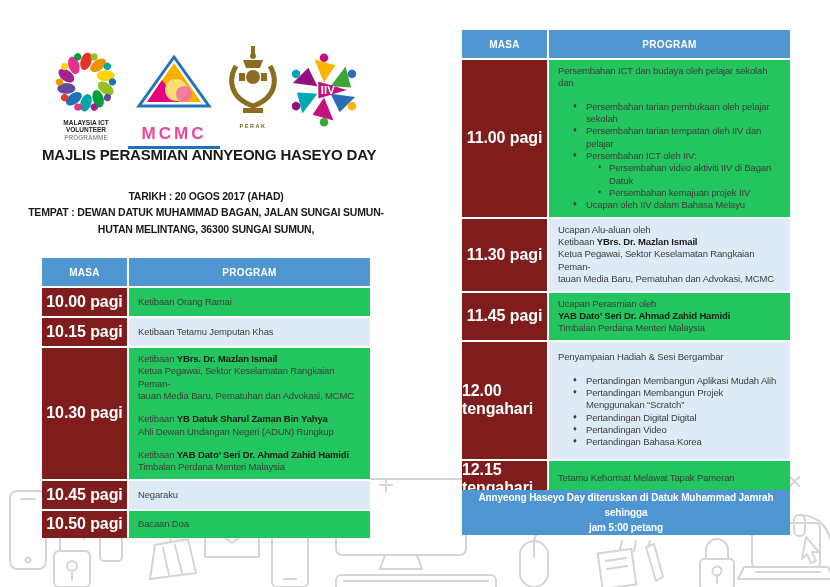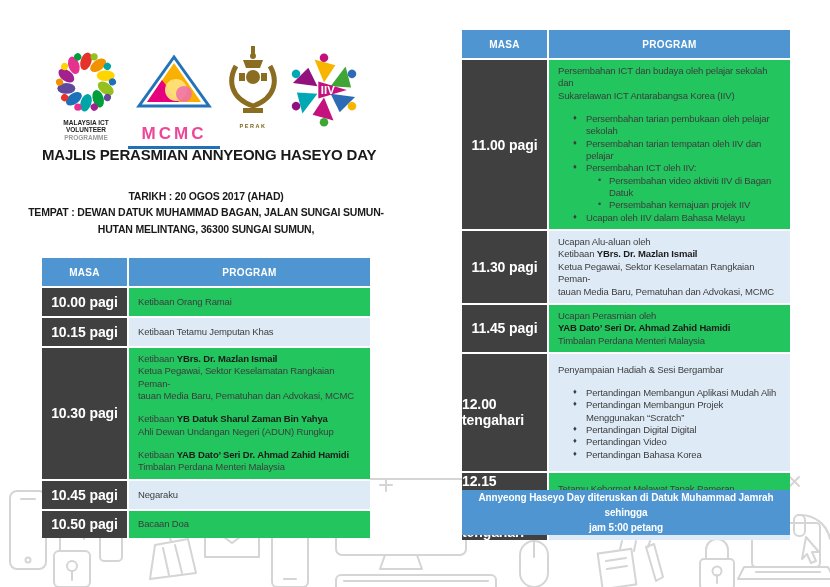--- a/index.html
+++ b/index.html
@@ -28,21 +28,21 @@
          font-weight:700;color:#1a1a1a;line-height:1.55;letter-spacing:-0.2px;}
   .venue div{white-space:nowrap;}
   
   .table{background:#ffffff;}
   .table.lt{position:absolute;top:258px;left:0;width:328px;}
   .table.rt{position:absolute;top:30px;left:0;width:328px;}
   .t-row{display:flex;column-gap:2px;margin-top:2px;}
   .t-row:first-child{margin-top:0;}
   .cell{box-sizing:border-box;}
   .cell.masa{width:85px;flex:none;display:flex;align-items:center;justify-content:center;
-             background:#404040;color:#fff;font-weight:700;font-size:14px;letter-spacing:-0.1px;}
+             background:#7f1d1d;color:#fff;font-weight:700;font-size:16px;letter-spacing:-0.1px;}
   .cell.prog{flex:1;display:flex;flex-direction:column;justify-content:center;
              padding:5px 9px;font-size:9.5px;color:#3d3d3d;line-height:1.3;letter-spacing:-0.15px;}
   .t-row.head{min-height:28px;}
   .t-row.head .cell{background:#4E95D2;color:#fff;font-weight:700;font-size:10px;
                     display:flex;align-items:center;justify-content:center;letter-spacing:0.3px;}
   .t-row.head .cell.proghead{flex:1;}
   .band-a{background:#22c55e;}
   .band-b{background:#DEEBF7;}
   .bd{font-weight:700;color:#1b1b1b;}
   .line{display:flex;align-items:flex-start;}
@@ -358,23 +358,20 @@
       <div class="t-row head">
         <div class="cell masa">MASA</div>
         <div class="cell proghead">PROGRAM</div>
       </div>
     <div class="t-row">
           <div class="cell masa">11.00 pagi</div>
           <div class="cell prog band-a">
             <div class="line">
               <span class="txt"><span>Persembahan ICT dan budaya oleh pelajar sekolah dan</span></span>
             </div>
-            <div class="line">
-              <span class="txt"><span>Sukarelawan ICT Antarabangsa Korea (IIV)</span></span>
-            </div>
             <div class="gapline"></div>
             <div class="line">
               <span class="marker">♦</span>
               <span class="txt"><span>Persembahan tarian pembukaan oleh pelajar sekolah</span></span>
             </div>
             <div class="line">
               <span class="marker">♦</span>
               <span class="txt"><span>Persembahan tarian tempatan oleh IIV dan pelajar</span></span>
             </div>
             <div class="line">

